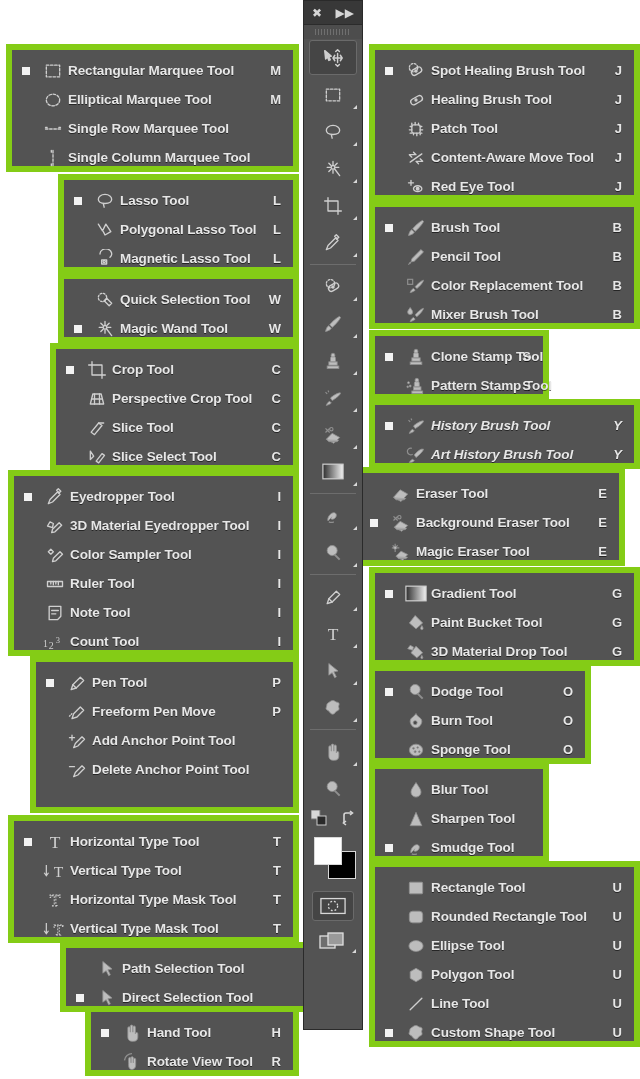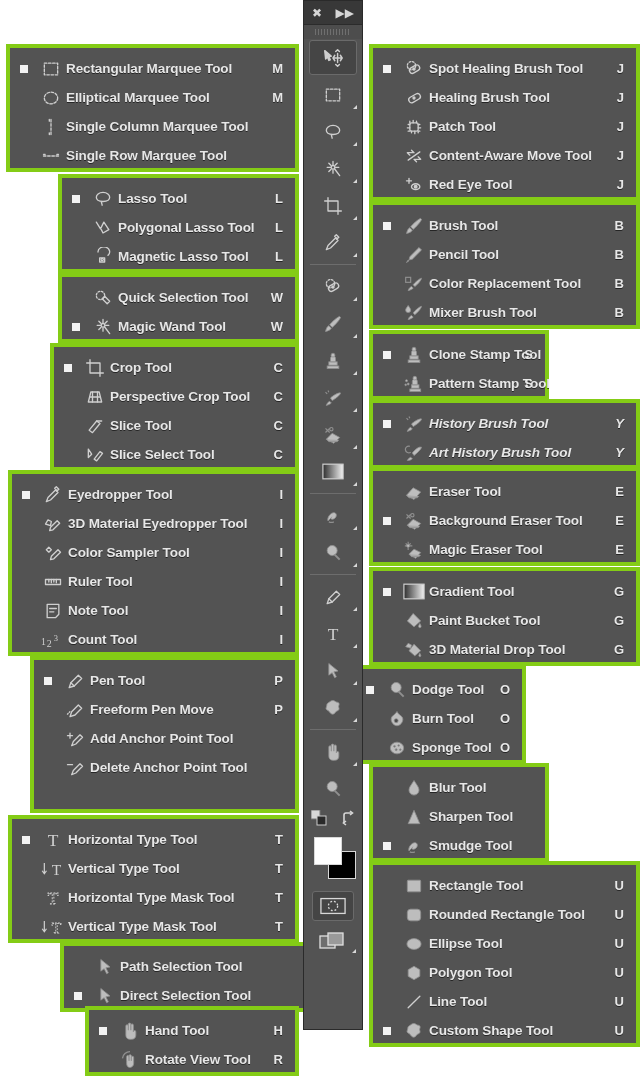--- a/index.html
+++ b/index.html
@@ -9,21 +9,21 @@
     font-family:"Liberation Sans", sans-serif;
     position:relative;
     overflow:hidden;
   }
   .stage{position:absolute;inset:0;}
 
   
   .panel{
     position:absolute;
     background:#535353;
-    border:4px solid #84cc16;
+    border:6px solid #84cc16;
     box-sizing:border-box;
   }
   .tool-row{
     position:relative;
     height:29px;
     display:flex;
     align-items:center;
     box-sizing:border-box;
   }
   .sel-box{
@@ -145,38 +145,38 @@
               <ellipse cx="12" cy="12" rx="8" ry="7" stroke-dasharray="3 2"></ellipse>
             </svg>
           </span>
           <span class="lbl">Elliptical Marquee Tool</span>
           <span class="key">M</span>
         </div>
         <div class="tool-row">
           <span class="sel-box off"></span>
           <span class="ico" style="margin-left: 26px;">
             <svg width="20" height="20" viewBox="0 0 24 24" fill="none" stroke="#cfcfcf" stroke-width="1.6" stroke-linecap="round" stroke-linejoin="round">
+              <line x1="3" y1="12" x2="21" y2="12" stroke-dasharray="3 2"></line>
+              <line x1="3" y1="10" x2="5" y2="10"></line>
+              <line x1="19" y1="10" x2="21" y2="10"></line>
+            </svg>
+          </span>
+          <span class="lbl">Single Row Marquee Tool</span>
+          <span class="key"></span>
+        </div>
+        <div class="tool-row">
+          <span class="sel-box off"></span>
+          <span class="ico" style="margin-left: 26px;">
+            <svg width="20" height="20" viewBox="0 0 24 24" fill="none" stroke="#cfcfcf" stroke-width="1.6" stroke-linecap="round" stroke-linejoin="round">
               <line x1="12" y1="3" x2="12" y2="21" stroke-dasharray="3 2"></line>
               <line x1="10" y1="3" x2="10" y2="5"></line>
               <line x1="10" y1="19" x2="10" y2="21"></line>
             </svg>
           </span>
           <span class="lbl">Single Column Marquee Tool</span>
-          <span class="key"></span>
-        </div>
-        <div class="tool-row">
-          <span class="sel-box off"></span>
-          <span class="ico" style="margin-left: 26px;">
-            <svg width="20" height="20" viewBox="0 0 24 24" fill="none" stroke="#cfcfcf" stroke-width="1.6" stroke-linecap="round" stroke-linejoin="round">
-              <line x1="3" y1="12" x2="21" y2="12" stroke-dasharray="3 2"></line>
-              <line x1="3" y1="10" x2="5" y2="10"></line>
-              <line x1="19" y1="10" x2="21" y2="10"></line>
-            </svg>
-          </span>
-          <span class="lbl">Single Row Marquee Tool</span>
           <span class="key"></span>
         </div>
       </div>
       <div class="panel" style="left: 58px; top: 174px; width: 241px; height: 99px; padding-top: 6px;">
         <div class="tool-row">
           <span class="sel-box"></span>
           <span class="ico" style="margin-left: 26px;">
             <svg width="20" height="20" viewBox="0 0 24 24" fill="#bdbdbd" stroke="#8f8f8f" stroke-width="1">
               <path d="M12 4C7 4 4 7 4 10s3 5 8 5 8-2 8-5-3-6-8-6zm-2 11c0 2 1 3 1 5" fill="none" stroke="#cfcfcf" stroke-width="1.6"></path>
             </svg>
@@ -639,21 +639,21 @@
             <svg width="20" height="20" viewBox="0 0 24 24" fill="#bdbdbd" stroke="#8f8f8f" stroke-width="1">
               <path d="M20 5c-2-1-8 4-10 7l2 3c3-2 9-8 9-10z"></path>
               <path d="M8 17c-2 1-3 2-4 4 3 0 5-1 6-2z"></path>
               <path d="M7 4a4 4 0 1 0 1 7" fill="none" stroke="#8f8f8f" stroke-width="1.5"></path>
             </svg>
           </span>
           <span class="lbl">Art History Brush Tool</span>
           <span class="key">Y</span>
         </div>
       </div>
-      <div class="panel" style="left: 369px; top: 467px; width: 271px; height: 99px; padding-top: 6px;">
+      <div class="panel" style="left: 354px; top: 467px; width: 271px; height: 99px; padding-top: 6px;">
         <div class="tool-row">
           <span class="sel-box off"></span>
           <span class="ico" style="margin-left: 26px;">
             <svg width="20" height="20" viewBox="0 0 24 24" fill="#bdbdbd" stroke="#8f8f8f" stroke-width="1">
               <path d="M3 16l8-9 9 5-8 9z"></path>
               <path d="M3 16l3 3h10l2-2" fill="#a8a8a8"></path>
             </svg>
           </span>
           <span class="lbl">Eraser Tool</span>
           <span class="key">E</span>
@@ -719,21 +719,21 @@
             <svg width="20" height="20" viewBox="0 0 24 24" fill="#bdbdbd" stroke="#8f8f8f" stroke-width="1">
               <path d="M12 5l8 8-7 6-7-6z"></path>
               <path d="M19 16c1.6 2.6 1.6 4 0 4s-1.6-1.4 0-4z"></path>
               <path d="M2 8l3-4 4 2-1 4z" stroke="#8f8f8f"></path>
             </svg>
           </span>
           <span class="lbl">3D Material Drop Tool</span>
           <span class="key">G</span>
         </div>
       </div>
-      <div class="panel" style="left: 352px; top: 665px; width: 174px; height: 99px; padding-top: 6px;">
+      <div class="panel" style="left: 369px; top: 665px; width: 222px; height: 99px; padding-top: 6px;">
         <div class="tool-row">
           <span class="sel-box"></span>
           <span class="ico" style="margin-left: 26px;">
             <svg width="20" height="20" viewBox="0 0 24 24" fill="#bdbdbd" stroke="#8f8f8f" stroke-width="1">
               <circle cx="11" cy="9" r="6"></circle>
               <path d="M14 14l6 6" stroke="#8f8f8f" stroke-width="2.4" fill="none"></path>
             </svg>
           </span>
           <span class="lbl">Dodge Tool</span>
           <span class="key">O</span>

